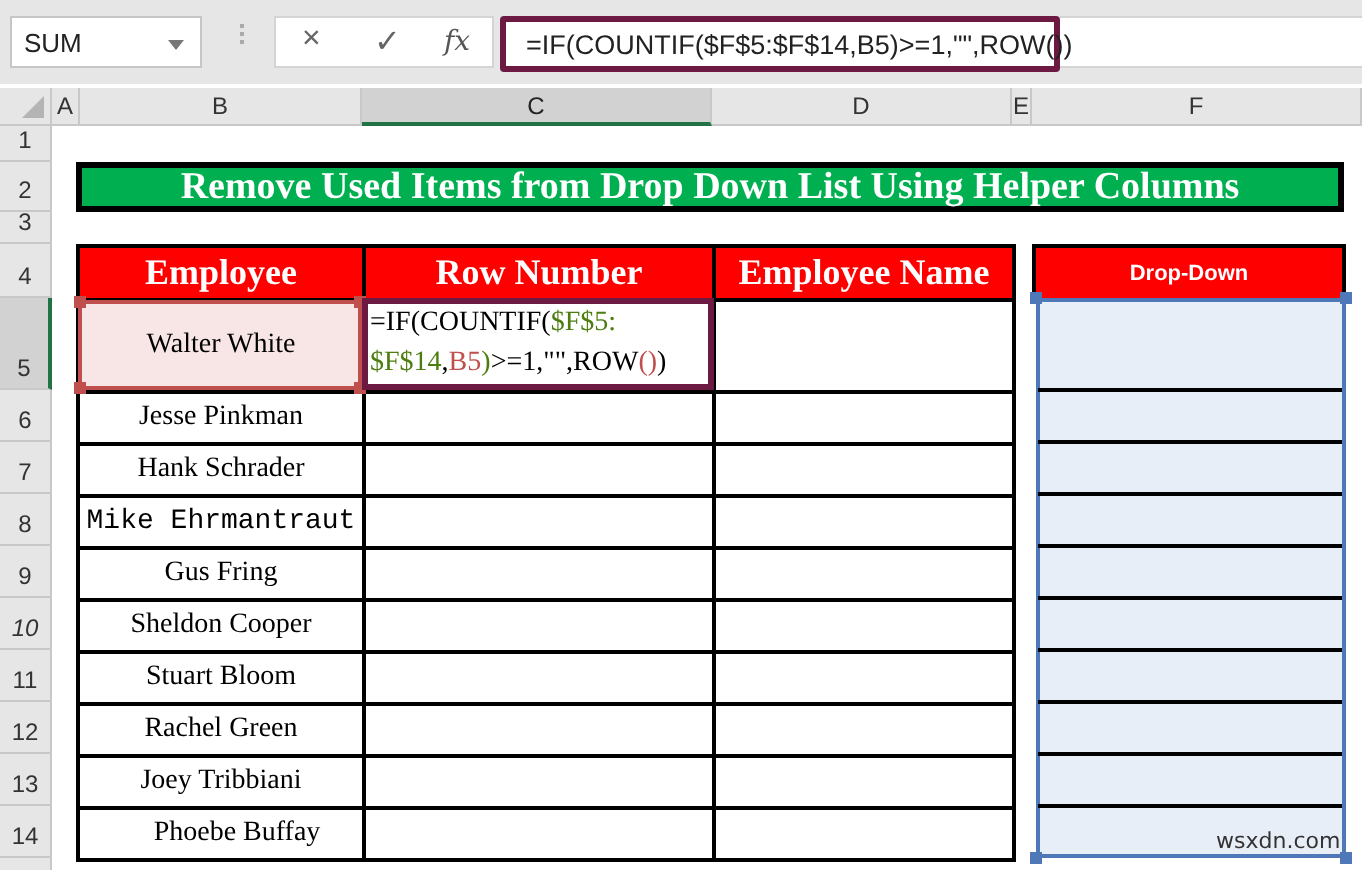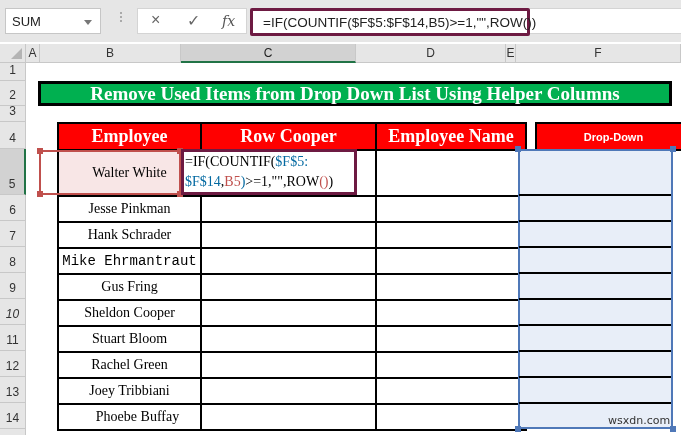--- a/index.html
+++ b/index.html
@@ -26,30 +26,30 @@
   .colhdr { position: absolute; top: 44px; height: 19px; background: #e6e6e6; border-right: 1px solid #c8c8c8; border-bottom: 1px solid #c8c8c8; font-size: 12px; color: #333; text-align: center; line-height: 18px; }
   .colhdr.sel { background: #d2d2d2; border-bottom: 2px solid #217346; color: #222; }
   .corner { position: absolute; left: 0; top: 44px; width: 26px; height: 19px; background: #e6e6e6; border-right: 1px solid #c8c8c8; border-bottom: 1px solid #c8c8c8; }
   .corner .tri { position: absolute; right: 3px; bottom: 3px; width: 0; height: 0; border-left: 11px solid transparent; border-bottom: 11px solid #b4b4b4; }
   .rowhdr { position: absolute; left: 0; width: 26px; background: #e6e6e6; border-right: 1px solid #c8c8c8; border-bottom: 1px solid #c8c8c8; font-size: 12px; color: #333; text-align: center; }
   .rowhdr.sel { background: #d2d2d2; border-right: 2px solid #217346; }
   .rowhdr span { position: absolute; left: 0; right: 0; bottom: 3px; }
 
   
   .title { position: absolute; left: 38px; top: 81px; width: 634px; height: 25px; background: #00b050; border: 3px solid #000; color: #fff; font-family: "Liberation Serif", serif; font-weight: bold; font-size: 19px; text-align: center; line-height: 19px; }
-  .cell { position: absolute; border: 2px solid #000; font-family: "Liberation Serif", serif; font-size: 14px; color: #000; display: flex; align-items: center; justify-content: center; text-align: center; background: #fff; margin-left: 19px; }
+  .cell { position: absolute; border: 2px solid #000; font-family: "Liberation Serif", serif; font-size: 14px; color: #000; display: flex; align-items: center; justify-content: center; text-align: center; background: #fff; }
   .hdr { background: #ff0000; color: #fff; font-weight: bold; font-size: 18px; }
   .hdr.dd { font-family: "Liberation Sans", sans-serif; font-size: 11px; }
 
   .b5 { background: #f8e6e6; }
   .sel-b5 { position: absolute; left: 39px; top: 150px; width: 142px; height: 45px; border: 2px solid #c0504d; pointer-events: none; }
   .sel-b5 .h { position: absolute; width: 6px; height: 6px; background: #c0504d; }
 
   .c5-edit { position: absolute; left: 181px; top: 149px; width: 176px; height: 46px; border: 3px solid #6d1a42; background: #fff; font-family: "Liberation Serif", serif; font-size: 14px; line-height: 20px; padding: 0 0 0 1px; color: #000; white-space: nowrap; }
-  .ref-blue { color: #0369a1; }
+  .ref-blue { color: #4d7c0f; }
   .ref-red { color: #c0504d; }
 
   
   .dd-area { position: absolute; left: 518px; top: 149px; width: 155px; height: 280px; background: #e8eef8; border: 2px solid #4f78b8; }
   .dd-line { position: absolute; left: 519px; width: 152px; height: 2px; background: #000; }
   .dd-handle { position: absolute; width: 6px; height: 6px; background: #4f78b8; }
   .watermark { position: absolute; left: 608px; top: 414px; font-size: 11px; color: #333; font-family: "DejaVu Sans", sans-serif; }
 </style>
 </head>
 <body>
@@ -124,21 +124,21 @@
     <span>13</span>
   </div>
 <div class="rowhdr" style="top:403px;height:26px;">
     <span>14</span>
   </div>
 <div class="rowhdr" style="top:429px;height:6px;border-bottom:none;"></div>
 
 <div class="title">Remove Used Items from Drop Down List Using Helper Columns</div>
 
 <div class="cell hdr" style="left:38px;top:122px;width:145px;height:29px;">Employee</div>
-<div class="cell hdr" style="left:181px;top:122px;width:177px;height:29px;">Row Cooper</div>
+<div class="cell hdr" style="left:181px;top:122px;width:177px;height:29px;">Row Number</div>
 <div class="cell hdr" style="left:356px;top:122px;width:152px;height:29px;">Employee Name</div>
 <div class="cell hdr dd" style="left:516px;top:122px;width:157px;height:29px;">Drop-Down</div>
 
 <div class="cell b5" style="left:38px;top:149px;width:145px;height:48px;">Walter White</div>
 <div class="cell" style="left:356px;top:149px;width:152px;height:48px;"></div>
 
 <div class="cell" style="left:38px;top:195px;width:145px;height:28px;">Jesse Pinkman</div>
 <div class="cell" style="left:38px;top:221px;width:145px;height:28px;">Hank Schrader</div>
 <div class="cell" style="left:38px;top:247px;width:145px;height:28px;font-family:Liberation Mono, monospace;">Mike Ehrmantraut</div>
 <div class="cell" style="left:38px;top:273px;width:145px;height:28px;">Gus Fring</div>

